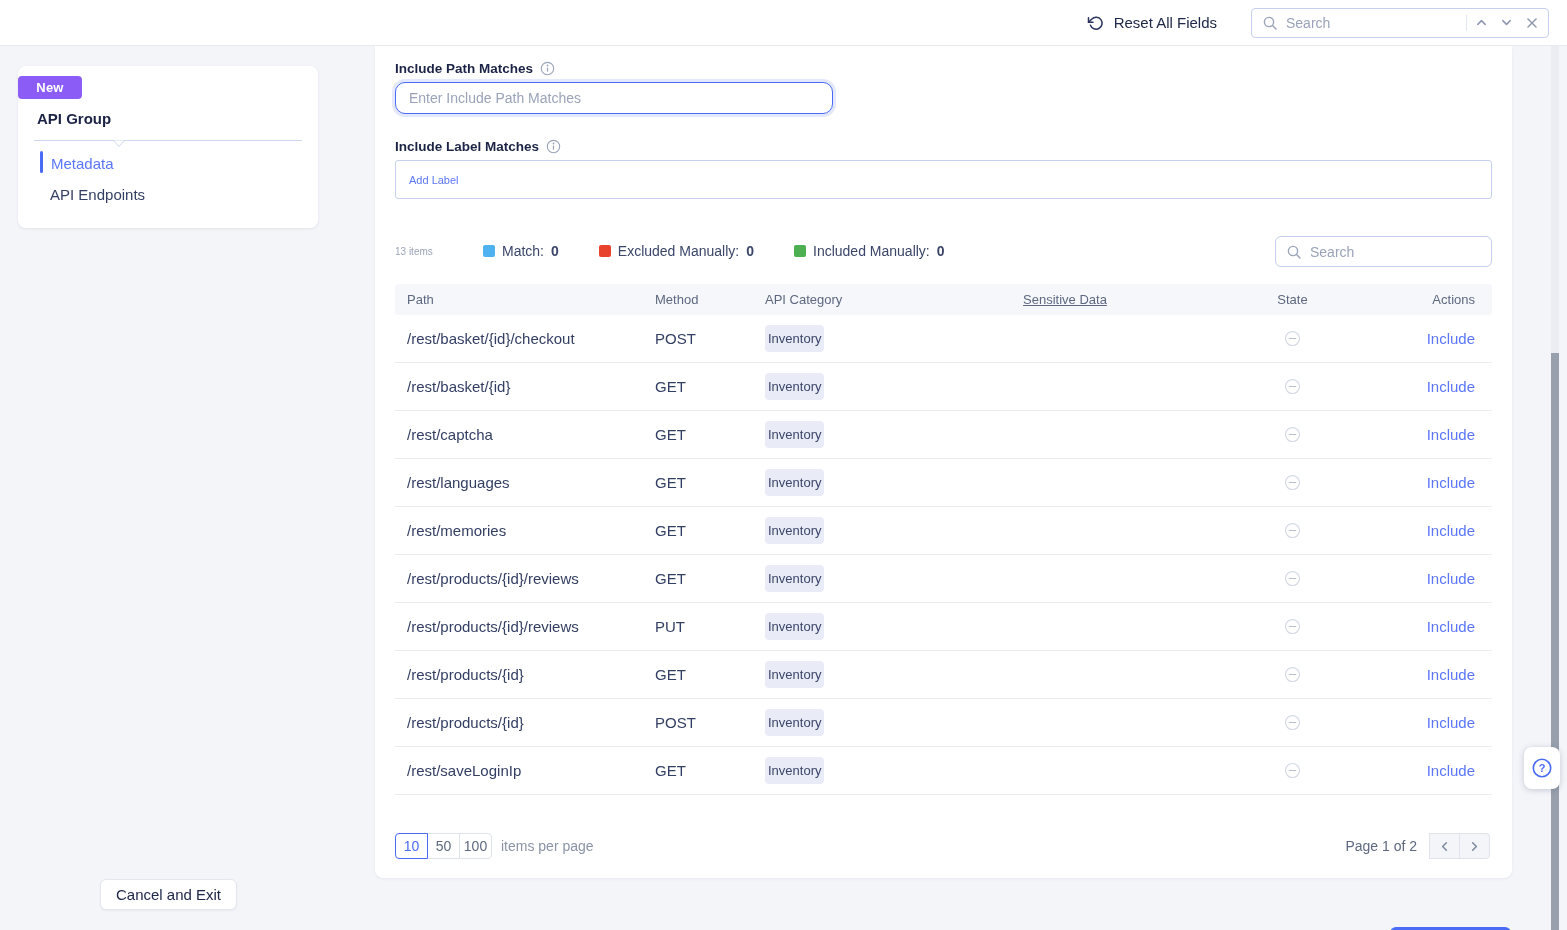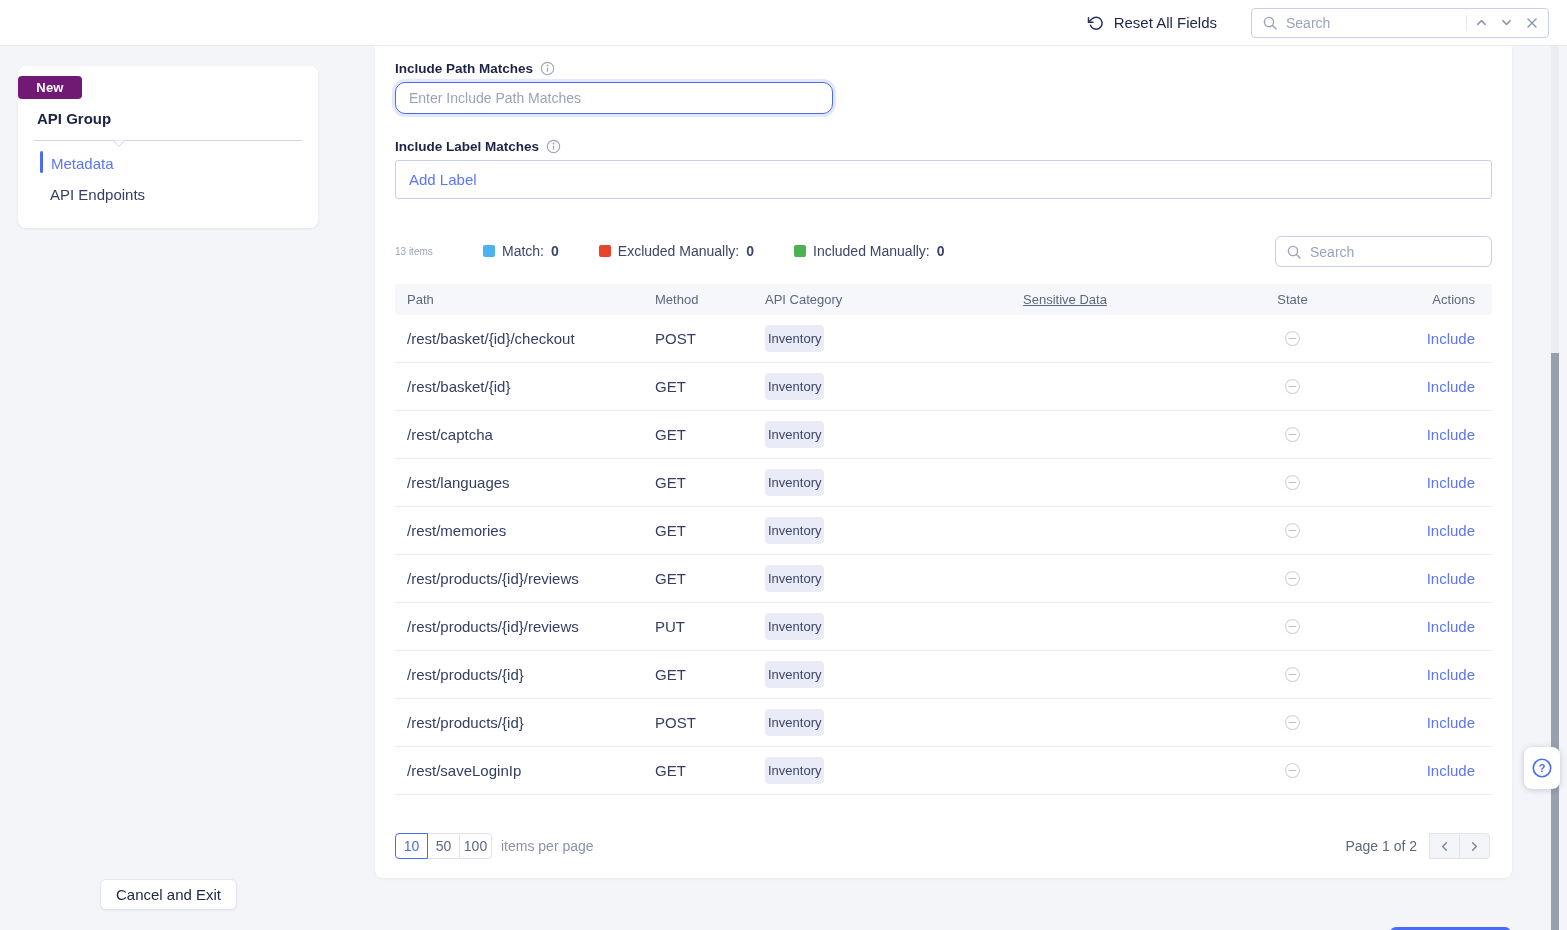--- a/index.html
+++ b/index.html
@@ -60,21 +60,21 @@
     position:absolute; left:20px; top:36px; width:438px; height:32px;
     border:1px solid #4a6bf5; border-radius:10px;
     box-shadow:0 0 0 3px rgba(84,110,245,.16);
     padding:0 13px; font-size:14px; color:#333e63; outline:none; font-family:inherit;
   }
   input::placeholder { color:#9aa3b8; opacity:1; }
   .addlabel-box {
     position:absolute; left:20px; top:114px; width:1097px; height:39px;
     border:1px solid #c6cfec; border-radius:3px; display:flex; align-items:center;
   }
-  .addlabel-btn { margin-left:13px; color:#5b76f7; font-size:15px; cursor:pointer; }
+  .addlabel-btn { margin-left:13px; color:#5b76f7; font-size:11px; cursor:pointer; }
   
   .items-row { position:absolute; left:20px; top:197px; display:flex; align-items:center; }
   .items-count { color:#9aa3b8; font-size:10px; width:58px; }
   .legend { display:flex; align-items:center; gap:40px; margin-left:30px; }
   .legend-item { display:flex; align-items:center; gap:7px; font-size:14px; color:#3b4668; }
   .swatch { width:12px; height:12px; border-radius:2px; }
   .legend-count { font-weight:700; }
   .tbl-search {
     position:absolute; right:20px; top:190px; width:217px; height:31px;
     border:1px solid #c6cfec; border-radius:6px; display:flex; align-items:center; background:#fff;
@@ -181,21 +181,21 @@
     <span class="icon-btn" style="margin-right:4px;">
       <svg width="12" height="12" viewBox="0 0 12 12" stroke="#8d97ae" stroke-width="1.5" stroke-linecap="round">
           <line x1="2" y1="2" x2="10" y2="10"></line>
           <line x1="10" y1="2" x2="2" y2="10"></line>
         </svg>
     </span>
   </div>
 </div>
 
 <div class="sidebar-card">
-  <div class="new-badge" style="background: #701a75;">New</div>
+  <div class="new-badge" style="background: #8b5cf6;">New</div>
   <div class="group-title">API Group</div>
   <div class="side-divider"></div>
   <span class="side-notch">
     <svg width="14" height="8" viewBox="0 0 14 8">
         <polygon points="1,0 7,6.5 13,0" fill="#ffffff" stroke="#ccd6ee" stroke-width="1"></polygon>
       </svg>
   </span>
   <div class="active-bar"></div>
   <div class="side-item active">Metadata</div>
   <div class="side-item plain">API Endpoints</div>

